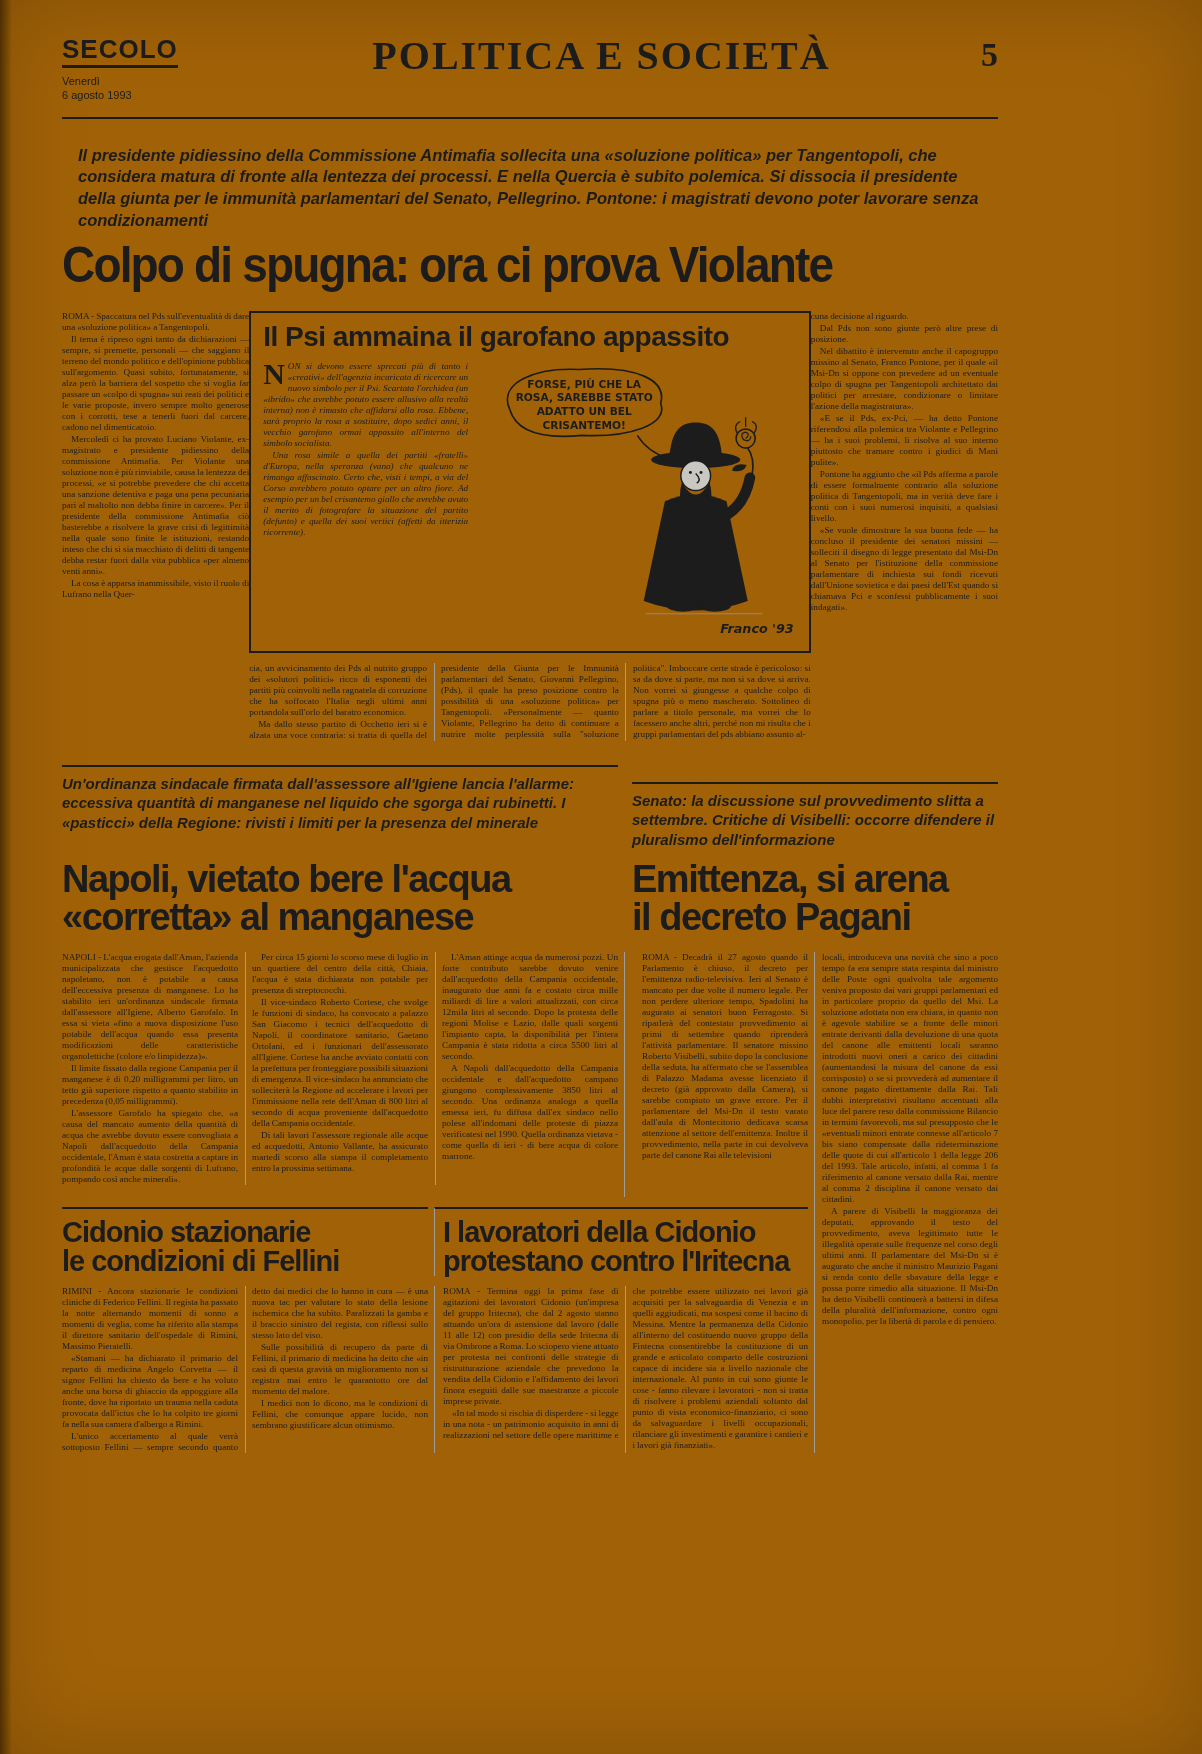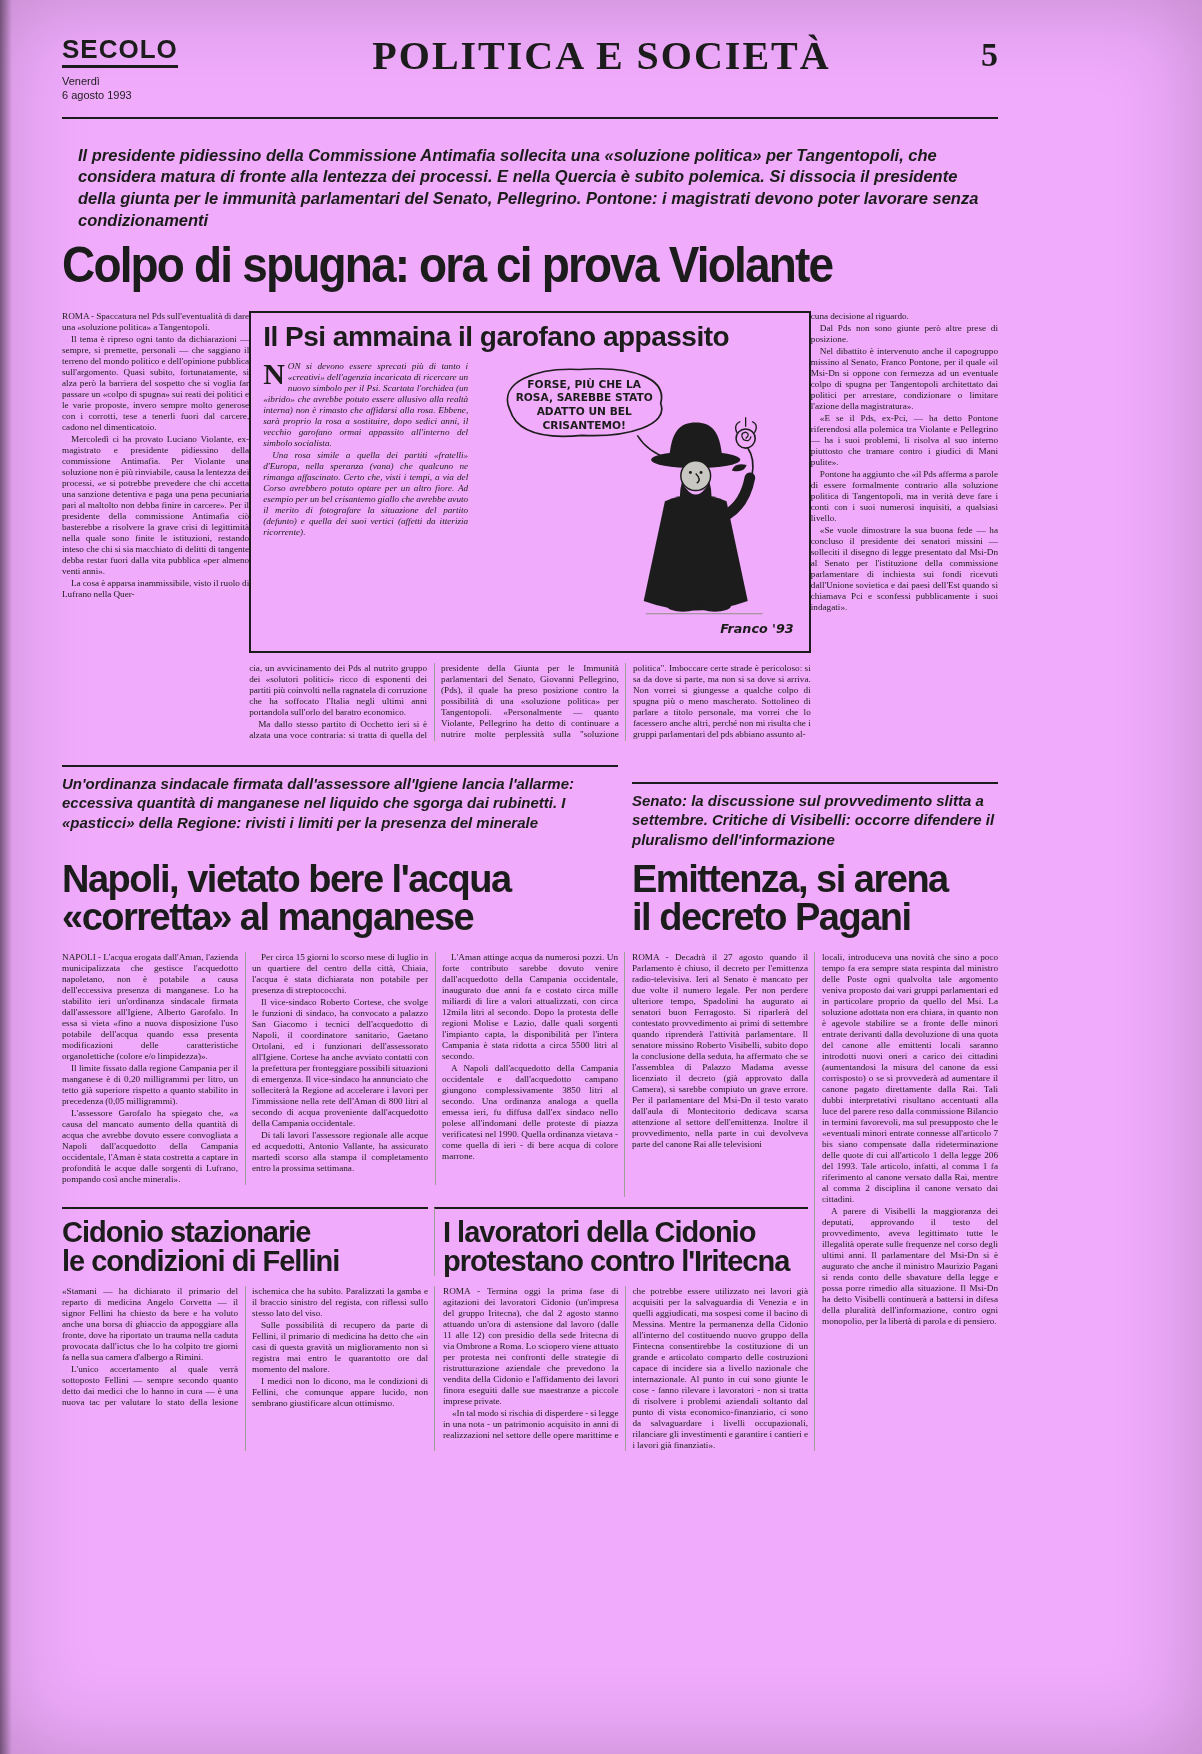--- a/index.html
+++ b/index.html
@@ -4,21 +4,21 @@
 <style>
   html,body { margin:0; padding:0; }
   body {
     width:1202px; height:1754px; overflow:hidden;
     background:#a9a7a3;
     font-family:"Liberation Serif", serif;
     color:#1c1c1c;
   }
   .page {
     position:relative; width:1202px; height:1754px;
-    background:#f0abfc;
+    background:#a16207;
     box-shadow: inset 0 0 90px rgba(0,0,0,.20);
   }
   .page::before{
     content:""; position:absolute; left:0; top:0; bottom:0; width:12px;
     background:linear-gradient(90deg, rgba(0,0,0,.45), rgba(0,0,0,0));
   }
   .content { position:absolute; left:62px; top:36px; width:936px; }
 
   
   .masthead { display:flex; align-items:flex-start; justify-content:space-between;
@@ -59,21 +59,21 @@
   
   .lower { display:grid; grid-template-columns:repeat(5,1fr); column-gap:14px; margin-top:24px; }
   .intro { border-top:2px solid #1c1c1c; padding:7px 0 8px; font:italic 700 15px/1.3 "Liberation Sans", sans-serif; }
   .napoli-intro { grid-column:1/4; grid-row:1; }
   .emi-intro { grid-column:4/6; grid-row:1;margin-top:17px; }
   .head { font:700 38px/0.98 "Liberation Sans", sans-serif; letter-spacing:-1.5px; margin:4px 0 16px; }
   .napoli-head { grid-column:1/4; grid-row:2; }
   .emi-head { grid-column:4/6; grid-row:2; }
   .napoli-body { grid-column:1/4; grid-row:3; column-count:3; column-gap:14px;
     column-rule:1px solid #a09e99; padding-bottom:12px; }
-  .emi-col1 { grid-column:4; grid-row:3; border-left:1px solid #a09e99; margin-left:-8px; padding-left:7px; }
+  .emi-col1 { grid-column:4; grid-row:3; border-left:1px solid #a09e99; margin-left:-8px; padding-left:17px; }
   .emi-col2 { grid-column:5; grid-row:3/6; border-left:1px solid #a09e99; margin-left:-8px; padding-left:7px; }
   .subhead { border-top:2px solid #1c1c1c; padding-top:9px; margin:10px 0 10px;
     font:700 29px/1 "Liberation Sans", sans-serif; letter-spacing:-1px; }
   .fellini-head { grid-column:1/3; grid-row:4; }
   .cidonio-head { grid-column:3/5; grid-row:4; border-left:1px solid #a09e99; margin-left:-8px; padding-left:8px; }
   .fellini-body { grid-column:1/3; grid-row:5; column-count:2; column-gap:14px; column-rule:1px solid #a09e99; }
   .cidonio-body { grid-column:3/5; grid-row:5; column-count:2; column-gap:14px;
     column-rule:1px solid #a09e99; border-left:1px solid #a09e99; margin-left:-8px; padding-left:8px; }
 
   
@@ -153,21 +153,21 @@
         </div>
       </article>
 
       <div class="bodytext continuation">
           <p>cia, un avvicinamento dei Pds al nutrito gruppo dei «solutori politici» ricco di esponenti dei partiti più coinvolti nella ragnatela di corruzione che ha soffocato l'Italia negli ultimi anni portandola sull'orlo del baratro economico.</p>
           <p>Ma dallo stesso partito di Occhetto ieri si è alzata una voce contraria: si tratta di quella del presidente della Giunta per le Immunità parlamentari del Senato, Giovanni Pellegrino, (Pds), il quale ha preso posizione contro la possibilità di una «soluzione politica» per Tangentopoli. «Personalmente — quanto Violante, Pellegrino ha detto di continuare a nutrire molte perplessità sulla "soluzione politica". Imboccare certe strade è pericoloso: si sa da dove si parte, ma non si sa dove si arriva. Non vorrei si giungesse a qualche colpo di spugna più o meno mascherato. Sottolineo di parlare a titolo personale, ma vorrei che lo facessero anche altri, perché non mi risulta che i gruppi parlamentari del pds abbiano assunto al-</p>
         </div>
       <div class="bodytext rightcol">
           <p>cuna decisione al riguardo.</p>
           <p>Dal Pds non sono giunte però altre prese di posizione.</p>
-          <p>Nel dibattito è intervenuto anche il capogruppo missino al Senato, Franco Pontone, per il quale «il Msi-Dn si oppone con fermezza ad un eventuale colpo di spugna per Tangentopoli architettato dai politici per arrestare, condizionare o limitare l'azione della magistratura».</p>
+          <p>Nel dibattito è intervenuto anche il capogruppo missino al Senato, Franco Pontone, per il quale «il Msi-Dn si oppone con prevedere ad un eventuale colpo di spugna per Tangentopoli architettato dai politici per arrestare, condizionare o limitare l'azione della magistratura».</p>
           <p>«E se il Pds, ex-Pci, — ha detto Pontone riferendosi alla polemica tra Violante e Pellegrino — ha i suoi problemi, li risolva al suo interno piuttosto che tramare contro i giudici di Mani pulite».</p>
           <p>Pontone ha aggiunto che «il Pds afferma a parole di essere formalmente contrario alla soluzione politica di Tangentopoli, ma in verità deve fare i conti con i suoi numerosi inquisiti, a qualsiasi livello.</p>
           <p>«Se vuole dimostrare la sua buona fede — ha concluso il presidente dei senatori missini — solleciti il disegno di legge presentato dal Msi-Dn al Senato per l'istituzione della commissione parlamentare di inchiesta sui fondi ricevuti dall'Unione sovietica e dai paesi dell'Est quando si chiamava Pci e sconfessi pubblicamente i suoi indagati».</p>
         </div>
     </section>
 
     <section class="lower">
       <div class="intro napoli-intro">Un'ordinanza sindacale firmata dall'assessore all'Igiene lancia l'allarme: eccessiva quantità di manganese nel liquido che sgorga dai rubinetti. I «pasticci» della Regione: rivisti i limiti per la presenza del minerale</div>
       <div class="intro emi-intro">Senato: la discussione sul provvedimento slitta a settembre. Critiche di Visibelli: occorre difendere il pluralismo dell'informazione</div>
 
@@ -189,20 +189,21 @@
         </div>
       <div class="bodytext emi-col2">
           <p>locali, introduceva una novità che sino a poco tempo fa era sempre stata respinta dal ministro delle Poste ogni qualvolta tale argomento veniva proposto dai vari gruppi parlamentari ed in particolare proprio da quello del Msi. La soluzione adottata non era chiara, in quanto non è agevole stabilire se a fronte delle minori entrate derivanti dalla devoluzione di una quota del canone alle emittenti locali saranno introdotti nuovi oneri a carico dei cittadini (aumentandosi la misura del canone da essi corrisposto) o se si provvederà ad aumentare il canone pagato direttamente dalla Rai. Tali dubbi interpretativi risultano accentuati alla luce del parere reso dalla commissione Bilancio in termini favorevoli, ma sul presupposto che le «eventuali minori entrate connesse all'articolo 7 bis siano compensate dalla rideterminazione delle quote di cui all'articolo 1 della legge 206 del 1993. Tale articolo, infatti, al comma 1 fa riferimento al canone versato dalla Rai, mentre al comma 2 disciplina il canone versato dai cittadini.</p>
           <p>A parere di Visibelli la maggioranza dei deputati, approvando il testo del provvedimento, aveva legittimato tutte le illegalità operate sulle frequenze nel corso degli ultimi anni. Il parlamentare del Msi-Dn si è augurato che anche il ministro Maurizio Pagani si renda conto delle sbavature della legge e possa porre rimedio alla situazione. Il Msi-Dn ha detto Visibelli continuerà a battersi in difesa della pluralità dell'informazione, contro ogni monopolio, per la libertà di parola e di pensiero.</p>
         </div>
 
       <h3 class="subhead fellini-head"><span>Cidonio stazionarie</span><br><span>le condizioni di Fellini</span></h3>
       <h3 class="subhead cidonio-head"><span>I lavoratori della Cidonio</span><br><span>protestano contro l'Iritecna</span></h3>
 
       <div class="bodytext fellini-body">
+          <p>RIMINI - Ancora stazionarie le condizioni cliniche di Federico Fellini. Il regista ha passato la notte alternando momenti di sonno a momenti di veglia, come ha riferito alla stampa il direttore sanitario dell'ospedale di Rimini, Massimo Pieratelli.</p>
           <p>«Stamani — ha dichiarato il primario del reparto di medicina Angelo Corvetta — il signor Fellini ha chiesto da bere e ha voluto anche una borsa di ghiaccio da appoggiare alla fronte, dove ha riportato un trauma nella caduta provocata dall'ictus che lo ha colpito tre giorni fa nella sua camera d'albergo a Rimini.</p>
           <p>L'unico accertamento al quale verrà sottoposto Fellini — sempre secondo quanto detto dai medici che lo hanno in cura — è una nuova tac per valutare lo stato della lesione ischemica che ha subìto. Paralizzati la gamba e il braccio sinistro del regista, con riflessi sullo stesso lato del viso.</p>
           <p>Sulle possibilità di recupero da parte di Fellini, il primario di medicina ha detto che «in casi di questa gravità un miglioramento non si registra mai entro le quarantotto ore dal momento del malore.</p>
           <p>I medici non lo dicono, ma le condizioni di Fellini, che comunque appare lucido, non sembrano giustificare alcun ottimismo.</p>
         </div>
       <div class="bodytext cidonio-body">
           <p>ROMA - Termina oggi la prima fase di agitazioni dei lavoratori Cidonio (un'impresa del gruppo Iritecna), che dal 2 agosto stanno attuando un'ora di astensione dal lavoro (dalle 11 alle 12) con presidio della sede Iritecna di via Ombrone a Roma. Lo sciopero viene attuato per protesta nei confronti delle strategie di ristrutturazione aziendale che prevedono la vendita della Cidonio e l'affidamento dei lavori finora eseguiti dalle sue maestranze a piccole imprese private.</p>
           <p>«In tal modo si rischia di disperdere - si legge in una nota - un patrimonio acquisito in anni di realizzazioni nel settore delle opere marittime e che potrebbe essere utilizzato nei lavori già acquisiti per la salvaguardia di Venezia e in quelli aggiudicati, ma sospesi come il bacino di Messina. Mentre la permanenza della Cidonio all'interno del costituendo nuovo gruppo della Fintecna consentirebbe la costituzione di un grande e articolato comparto delle costruzioni capace di incidere sia a livello nazionale che internazionale. Al punto in cui sono giunte le cose - fanno rilevare i lavoratori - non si tratta di risolvere i problemi aziendali soltanto dal punto di vista economico-finanziario, ci sono da salvaguardare i livelli occupazionali, rilanciare gli investimenti e garantire i cantieri e i lavori già finanziati».</p>
         </div>
     </section>

